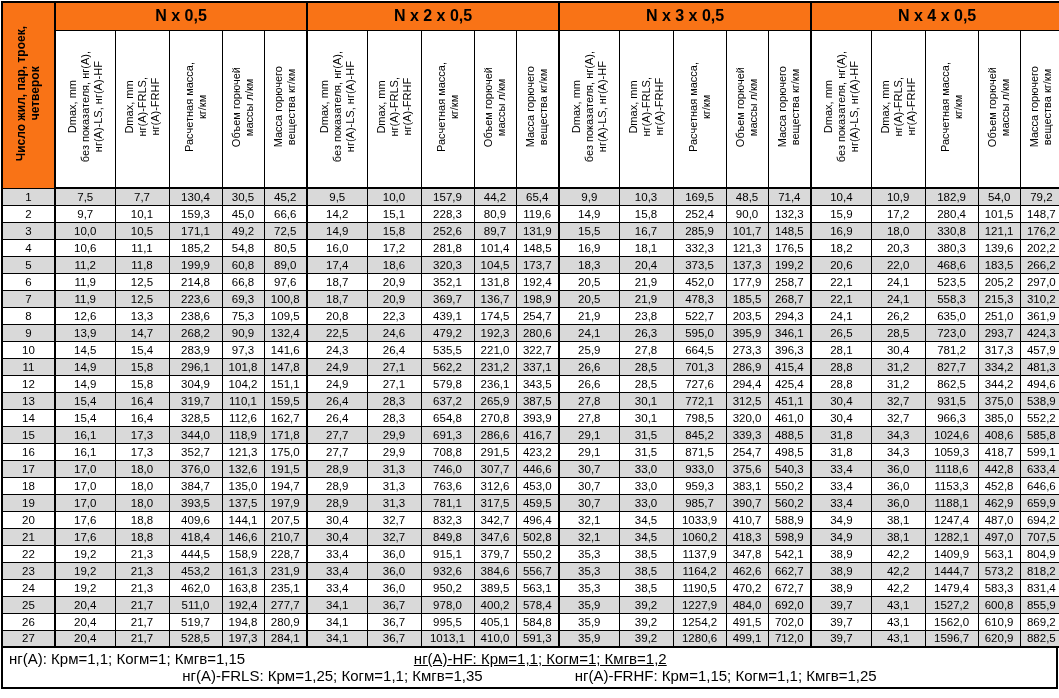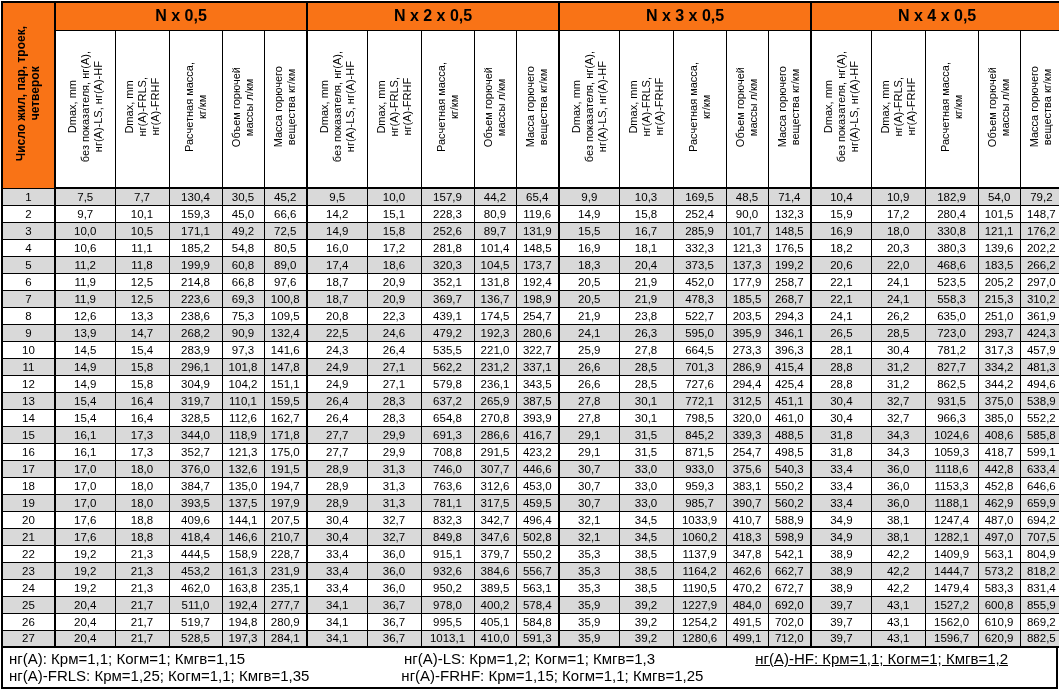--- a/index.html
+++ b/index.html
@@ -61,20 +61,21 @@
   }
   .fline1 {
     display: grid;
     grid-template-columns: 1fr 1.05fr 1fr;
   }
   .fline1 .f-left  { text-align: left; }
   .fline1 .f-mid   { text-align: center; }
   .fline1 .f-right { text-align: right; padding-right: 42px; text-decoration: underline; }
   .fline2 {
     display: flex;
+    justify-content: center;
     gap: 92px;
   }
 </style>
 </head>
 <body>
 
 <div class="page">
 
   <table class="spec">
     <colgroup>
@@ -785,21 +786,20 @@
           <td>1596,7</td>
           <td>620,9</td>
           <td>882,5</td>
         </tr>
       </tbody>
   </table>
 
   <div class="footnote">
     <div class="fline1">
       <span class="f-left">нг(А): Крм=1,1;  Когм=1;  Кмгв=1,15</span>
-      <span class="f-mid">нг(А)-LS: Крм=1,2;  Когм=1;  Кмгв=1,3</span>
       <span class="f-right">нг(А)-HF: Крм=1,1;  Когм=1;  Кмгв=1,2</span>
     </div>
     <div class="fline2">
       <span>нг(А)-FRLS: Крм=1,25;  Когм=1,1;  Кмгв=1,35</span>
       <span>нг(А)-FRHF: Крм=1,15;  Когм=1,1;  Кмгв=1,25</span>
     </div>
   </div>
 
 </div>
 

